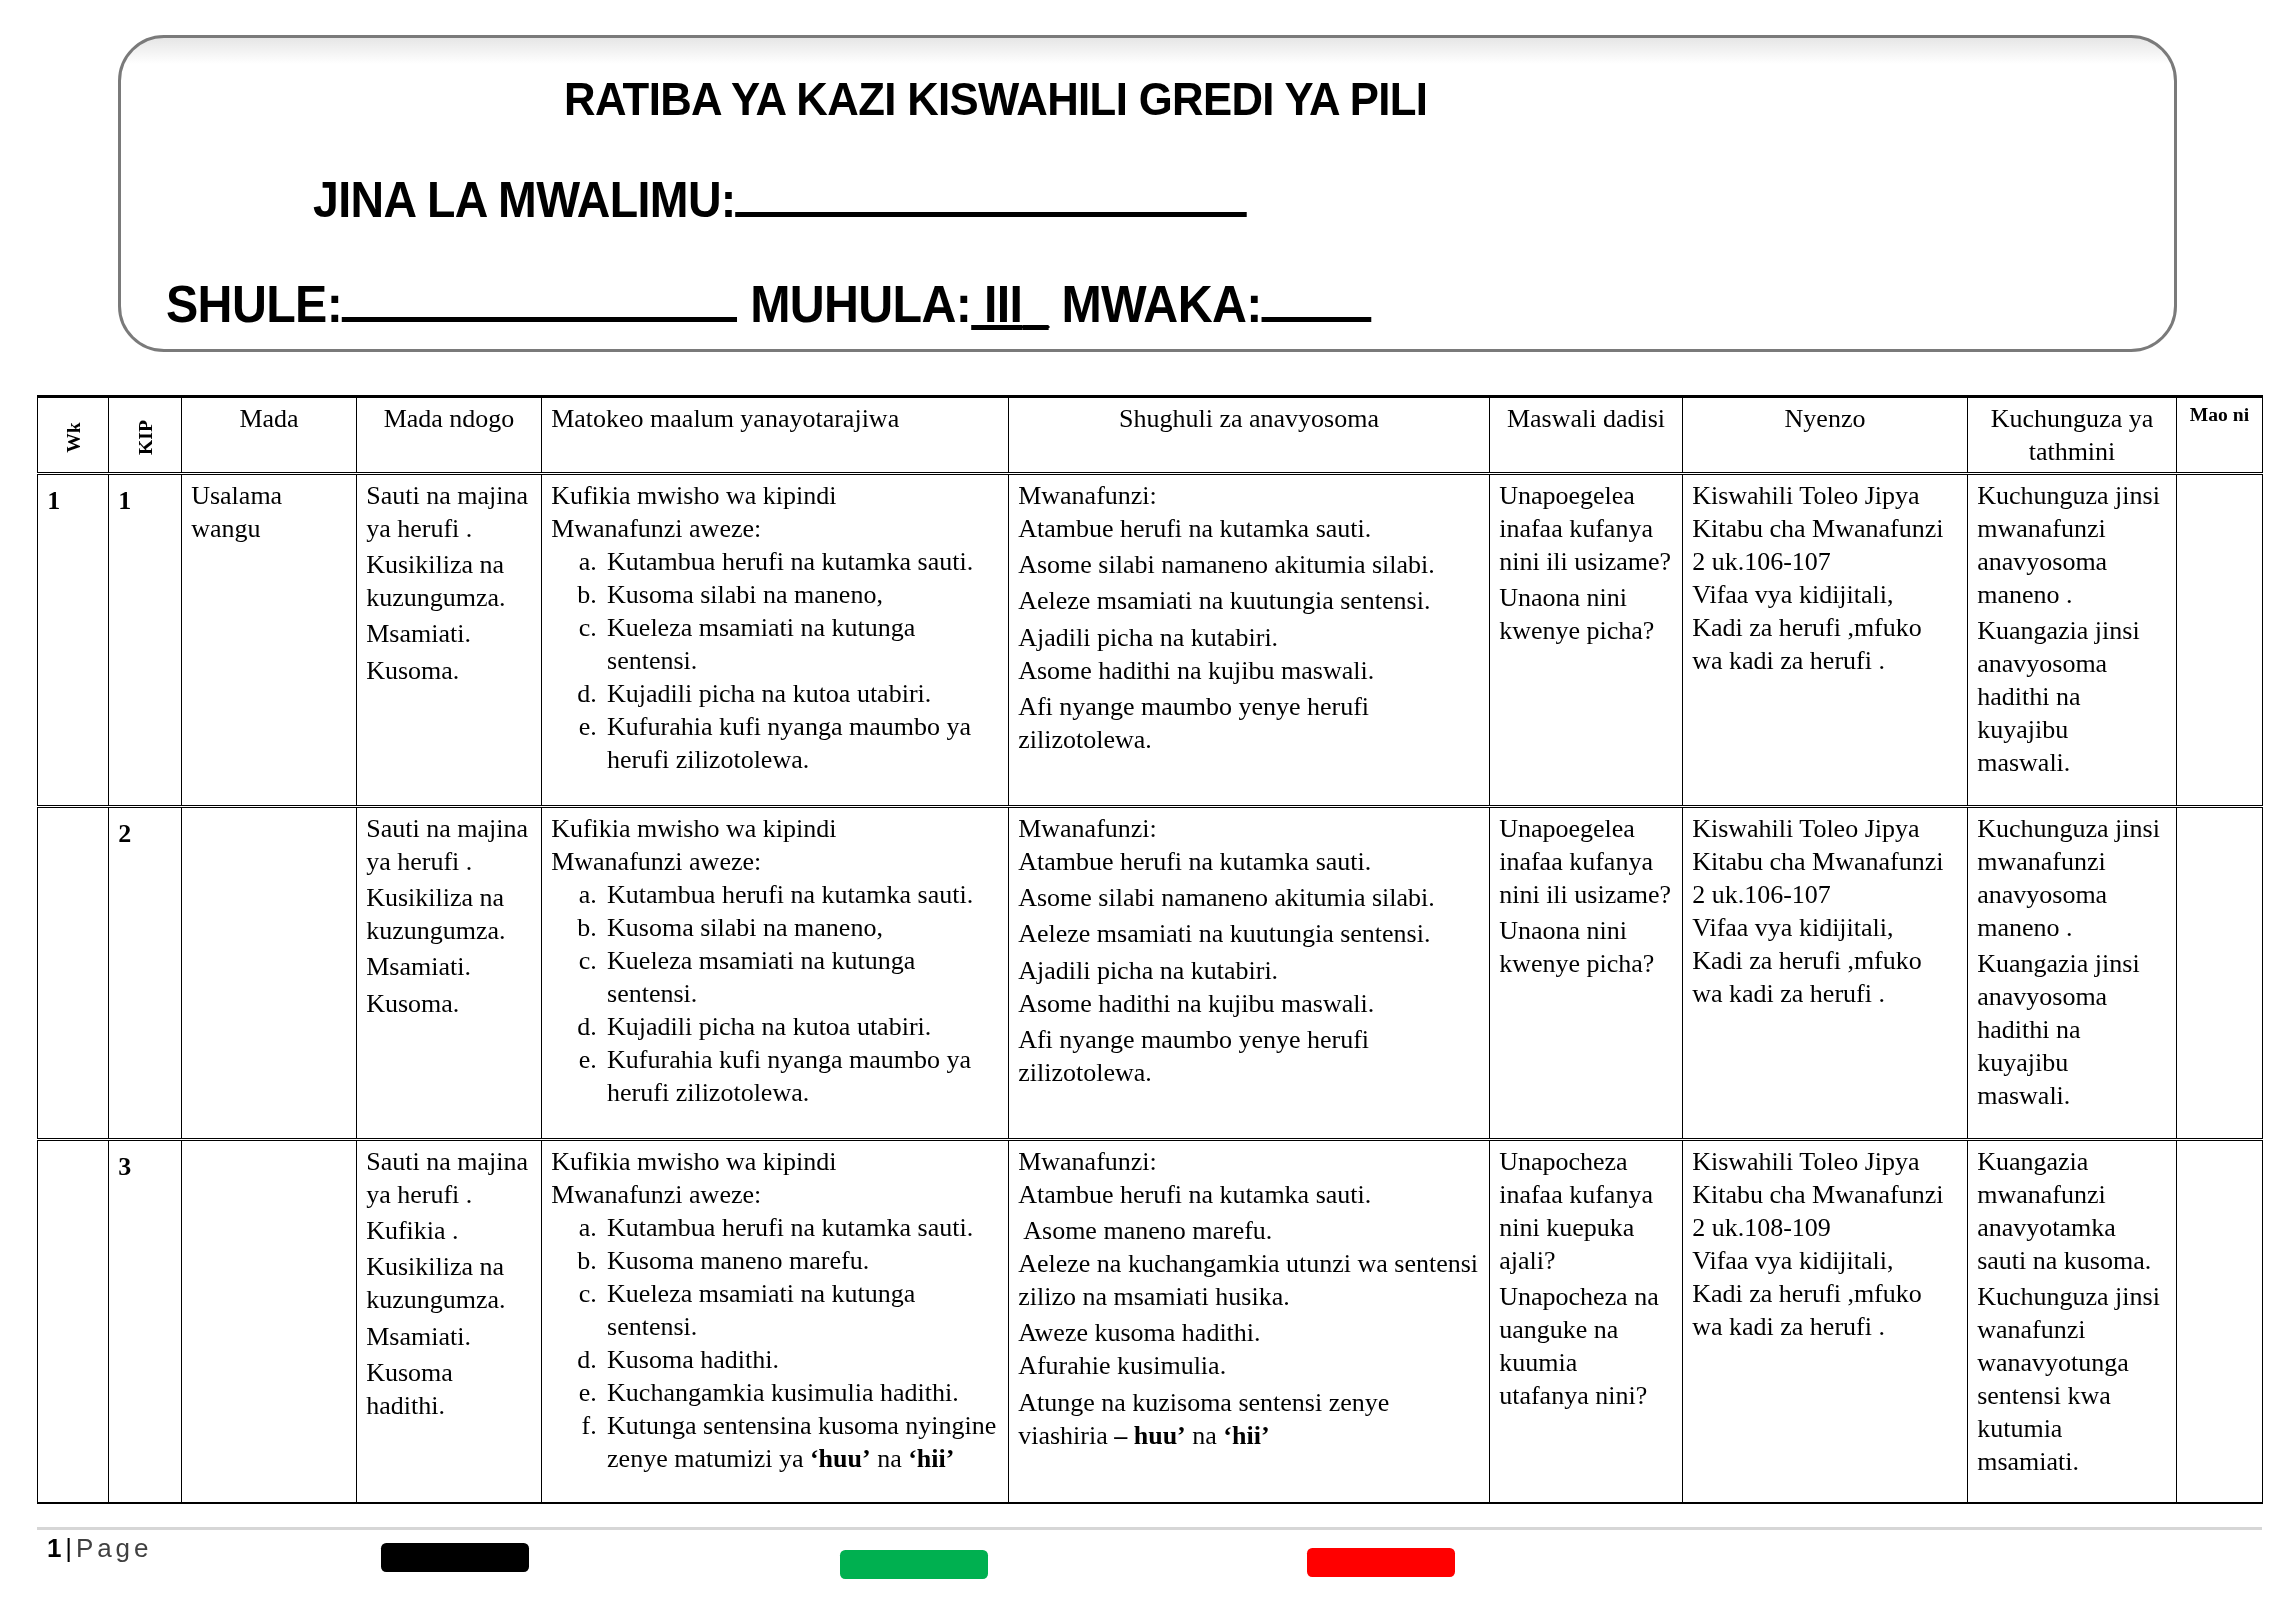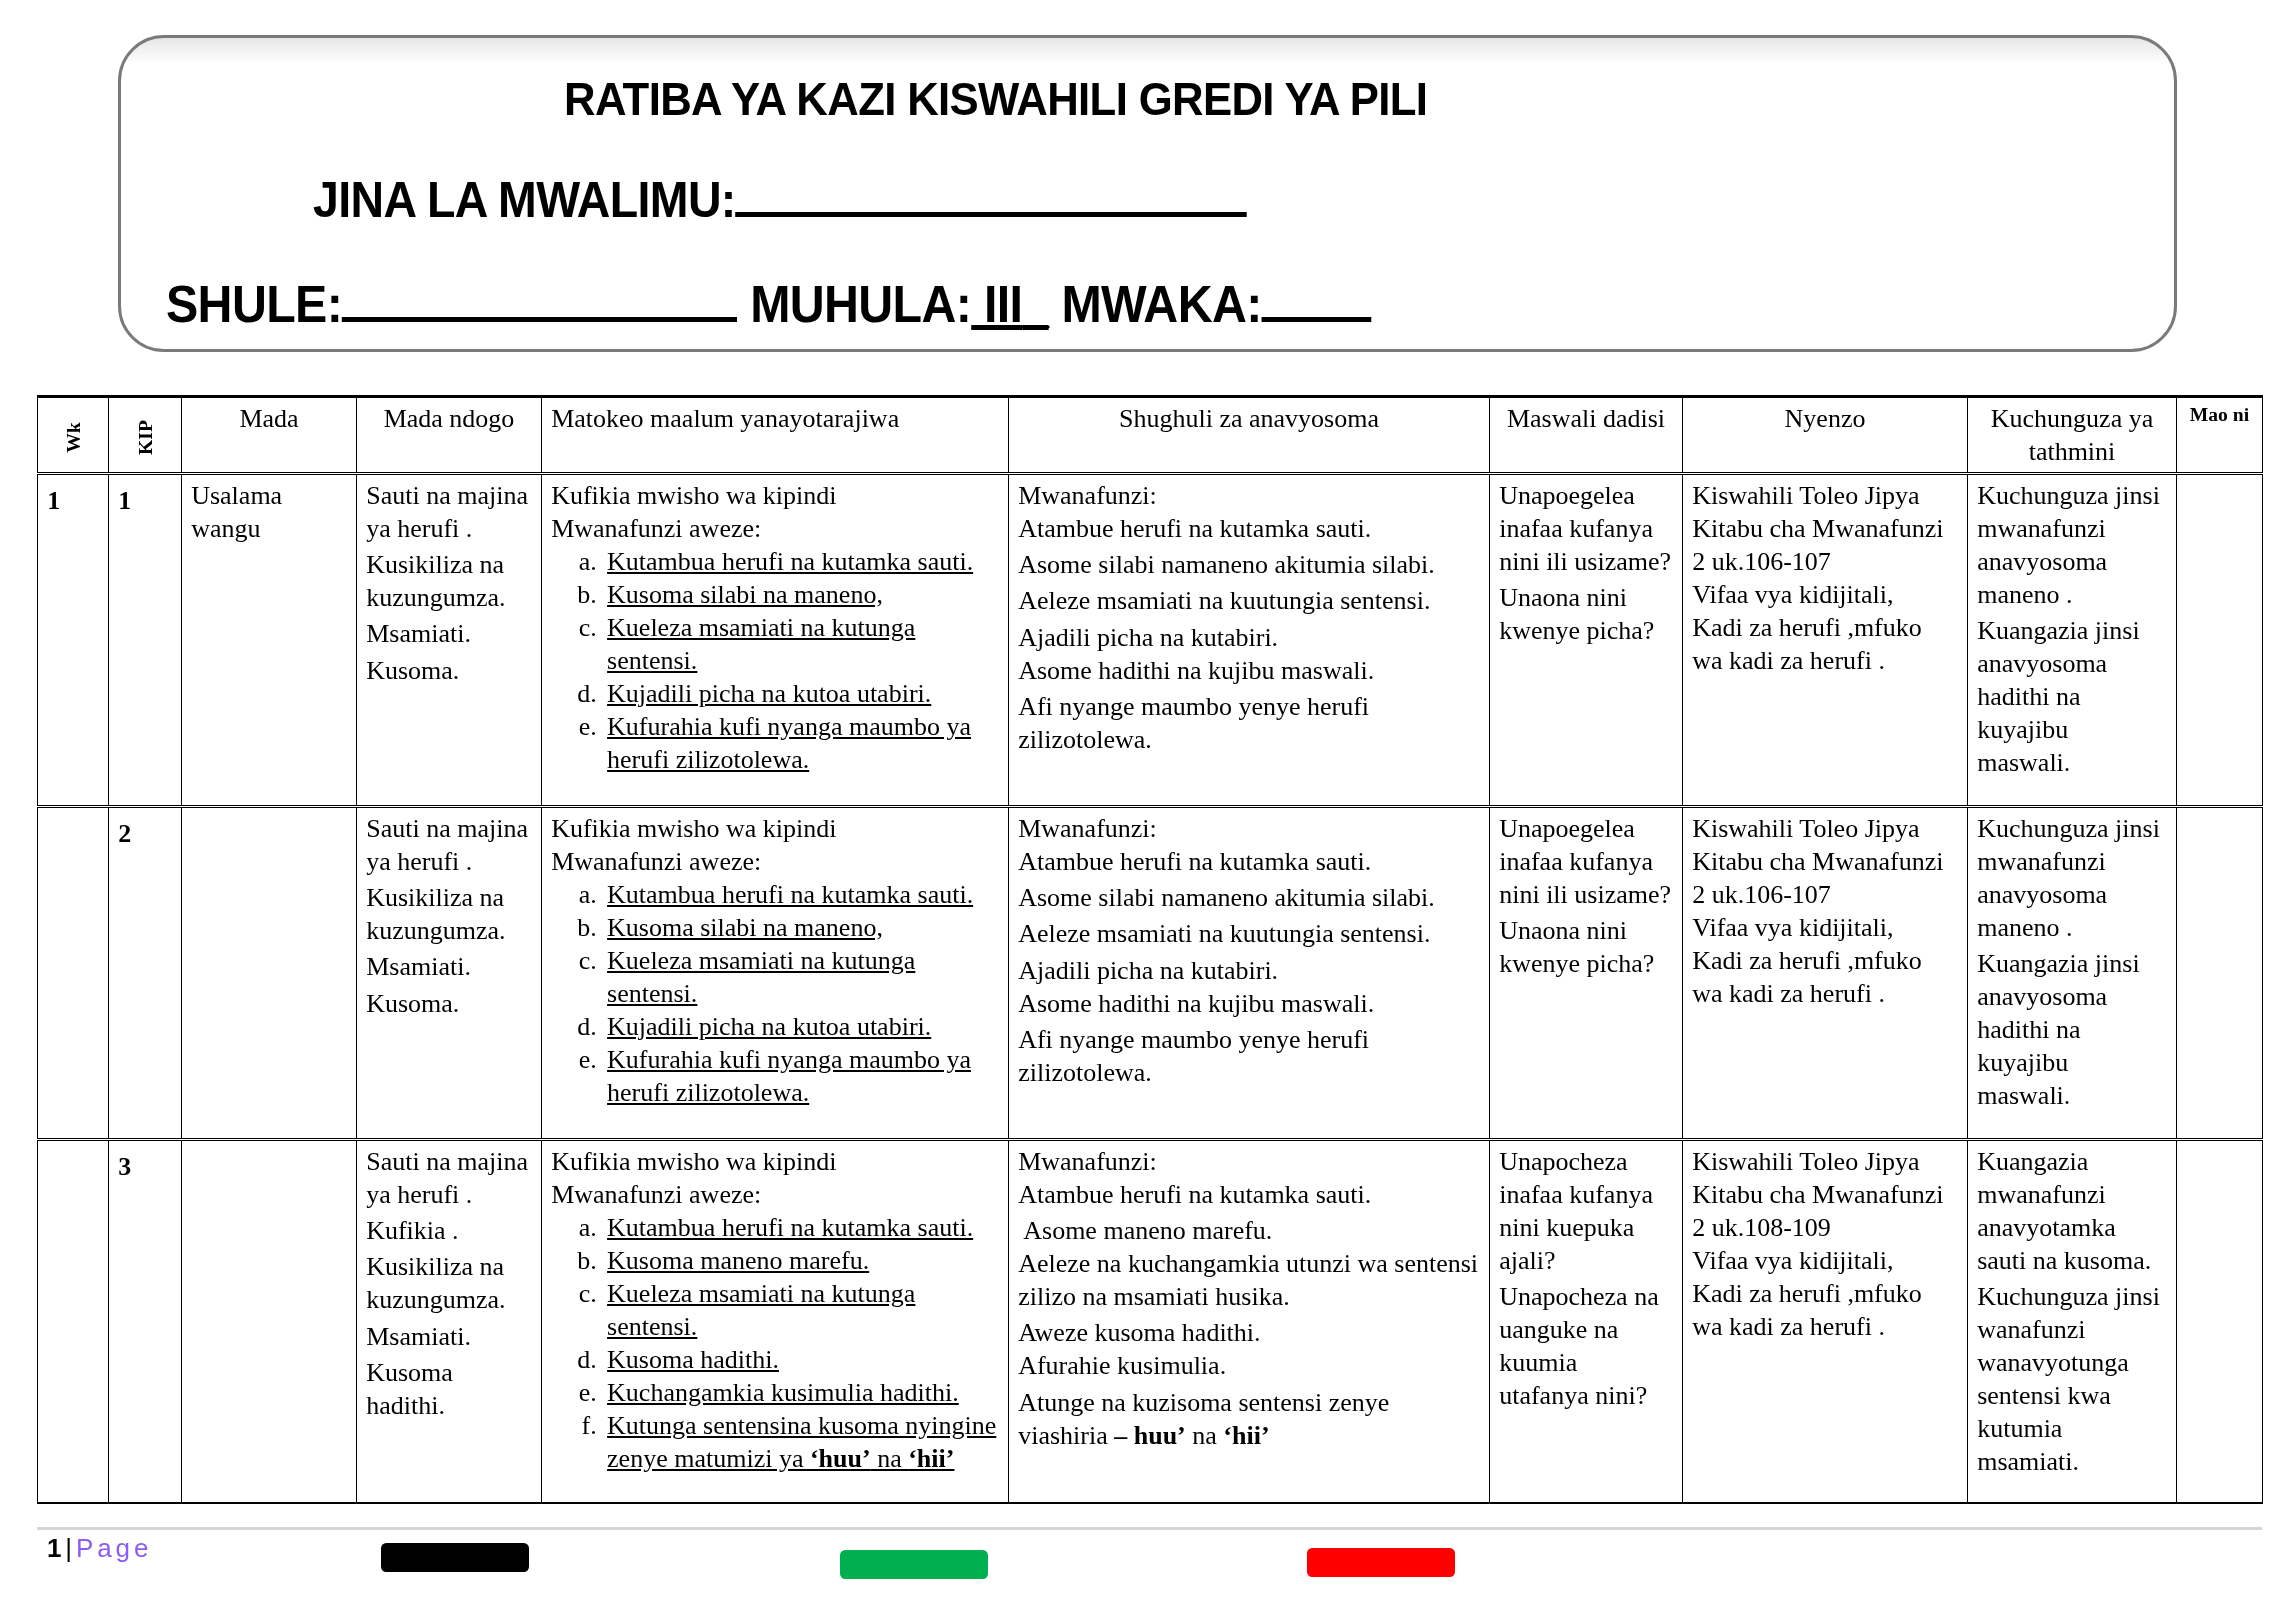--- a/index.html
+++ b/index.html
@@ -21,30 +21,30 @@
   table.scheme th, table.scheme td { border: 1.3px solid #000; vertical-align: top; padding: 3.9px 9.2px; font-size: 26px; line-height: 33px; }
   table.scheme thead tr { height: 72px; }
   table.scheme thead th { font-weight: normal; text-align: center; border-top: 3.9px solid #000; border-bottom: 3.9px double #000; }
   table.scheme tbody tr.r { border-bottom: 3.3px double #000; }
   table.scheme tbody tr:last-child td { border-bottom: 2.6px solid #000; }
   .rot { display: inline-block; transform: rotate(-90deg); font-weight: bold; font-size: 19.6px; white-space: nowrap; margin-top: 19.6px; }
   .hdr-left { text-align: left !important; }
   .num { font-weight: bold; font-size: 23.6px; padding-top: 9.2px !important; }
   .num-big { font-weight: bold; font-size: 29px; padding-top: 9.2px !important; }
   .small-h { font-size: 19.6px !important; line-height: 26px !important; font-weight: bold !important; }
-  ol.obj { margin: 0; padding-left: 52px; list-style-type: lower-alpha; text-decoration: underline; }
+  ol.obj { margin: 0; padding-left: 52px; list-style-type: lower-alpha; }
   ol.obj li { padding-left: 3.9px; }
   .p { margin: 0 0 3.3px 0; }
   b.q { font-weight: bold; }
 
   .footer-rule { position: absolute; left: 37px; top: 1527px; width: 2225px; height: 2.6px; background: #d6d6d6; }
   .pg { position: absolute; left: 47px; top: 1533px; font-family: "Liberation Sans", sans-serif; font-size: 26px; }
   .pg .n { color: #000; font-weight: bold; }
   .pg .sep { color: #000; margin: 0 3.9px; }
-  .pg .w { color: #8b5cf6; letter-spacing: 3.9px; }
+  .pg .w { color: #404040; letter-spacing: 3.9px; }
   .flag { position: absolute; height: 29px; border-radius: 5.2px; }
 </style>
 </head>
 <body>
 
 <div class="header-box"></div>
 <div class="hdr-line title">RATIBA YA KAZI KISWAHILI GREDI YA PILI</div>
 <div class="hdr-line teacher">
   <span>JINA LA MWALIMU:</span><span class="blank" style="width:550px"></span>
 </div>

